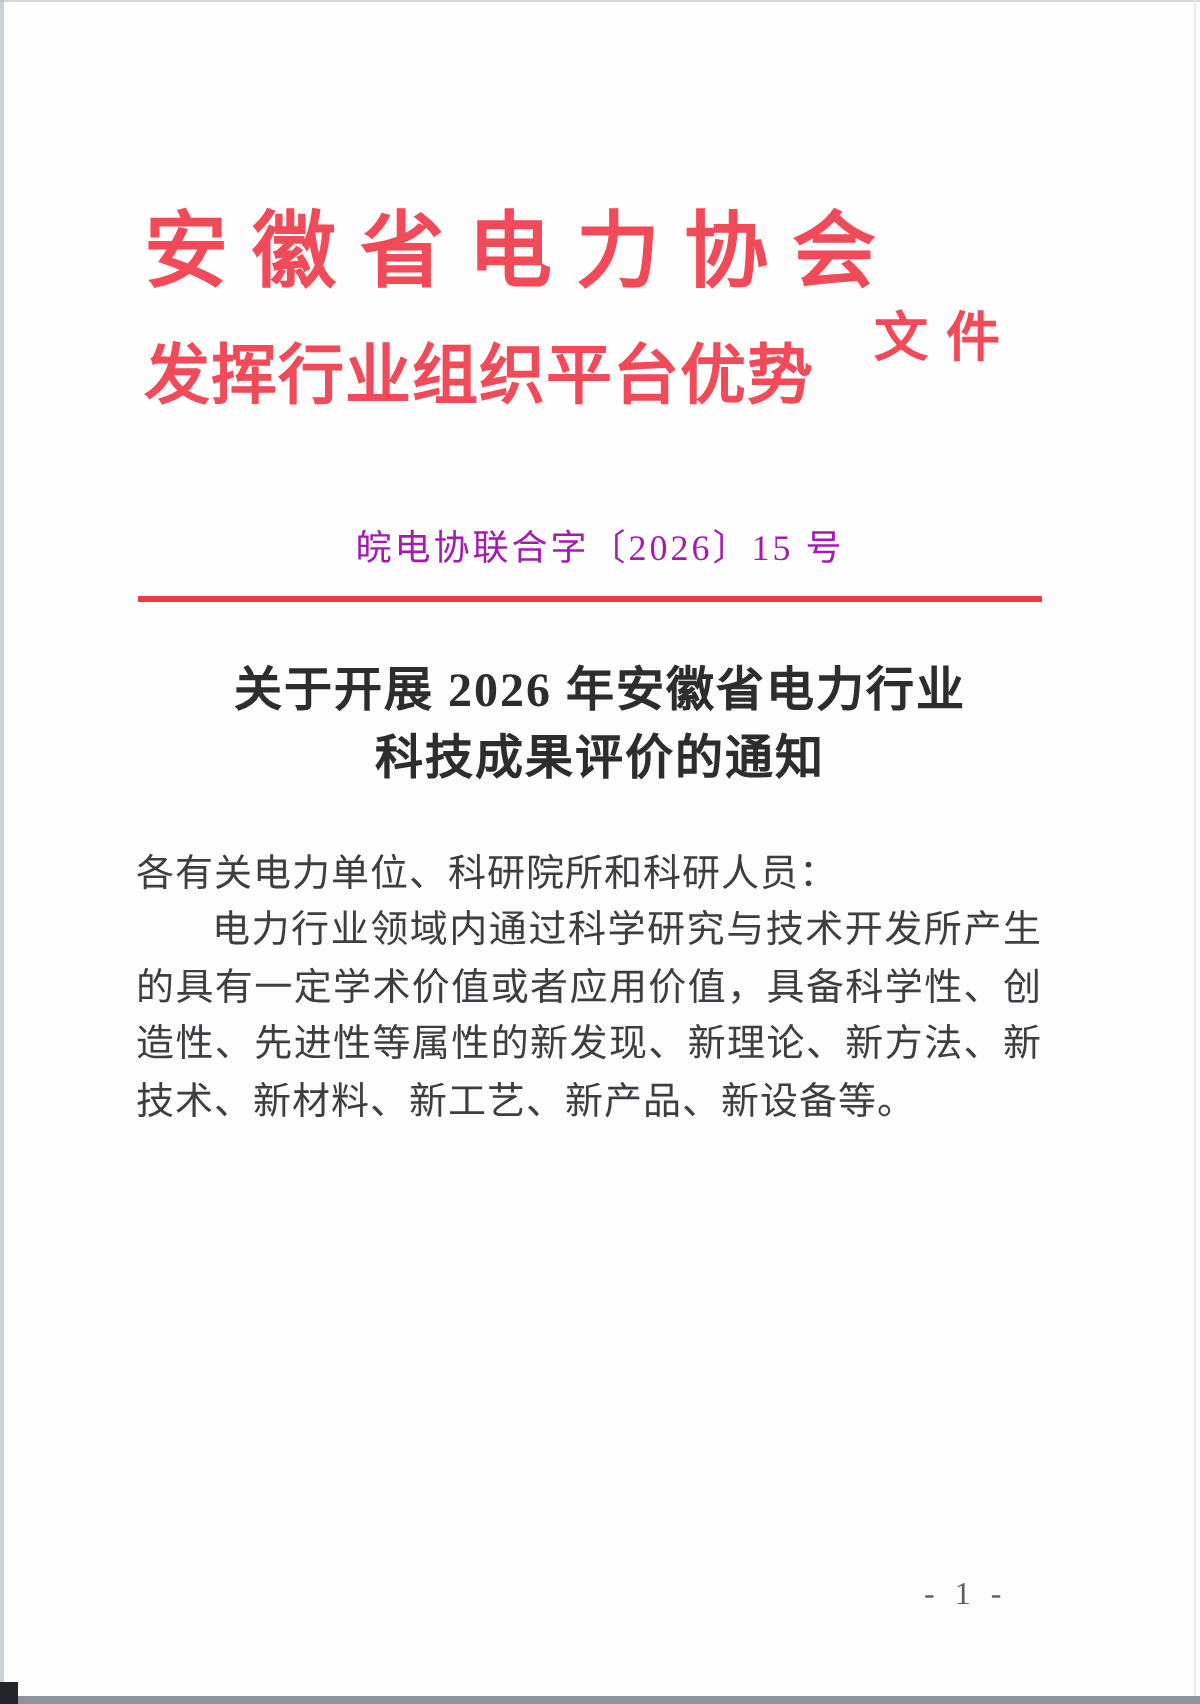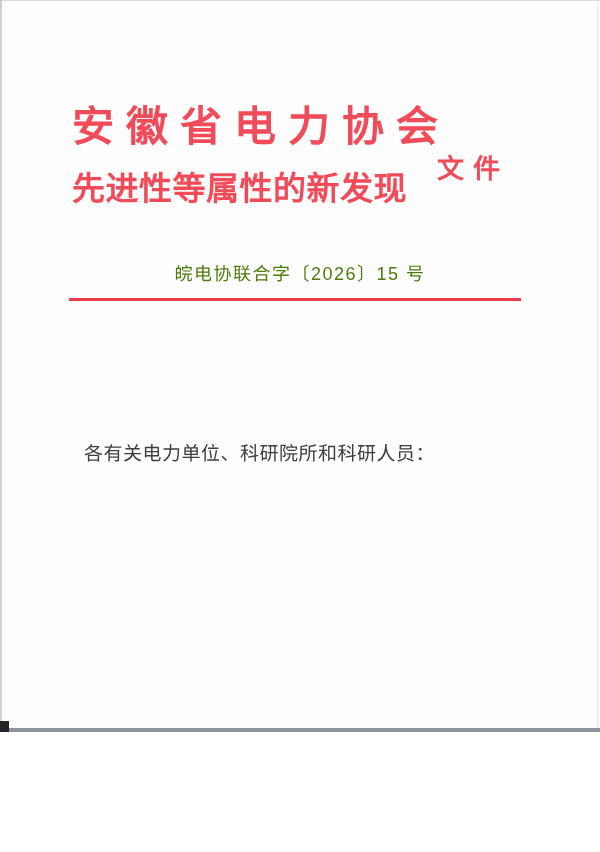--- a/index.html
+++ b/index.html
@@ -3,25 +3,25 @@
 <meta charset="utf-8">
 <style>
   html, body {
     margin: 0;
     padding: 0;
     background: #ffffff;
   }
   .page {
     position: relative;
     width: 600px;
-    height: 732px;
+    height: 852px;
     margin: 0 auto;
     background: #fdfdfd;
     overflow: hidden;
-    font-family: Liberation Sans, sans-serif;
+    font-family: Liberation Serif, serif;
   }
   
   .edge-left {
     position: absolute; left: 0; top: 0;
     width: 2px; height: 100%;
     background: #b4b8bf; opacity: .65;
   }
   .edge-top {
     position: absolute; left: 0; top: 0;
     width: 100%; height: 1px;
@@ -65,21 +65,21 @@
     color: #f14a58;
     letter-spacing: 9px;
     white-space: nowrap;
     line-height: 1.1;
   }
   .doc-number {
     position: absolute; left: 0; top: 259px;
     width: 100%;
     text-align: center;
     font-size: 18px;
-    color: #4d7c0f;
+    color: #a21caf;
     letter-spacing: 1.5px;
   }
   .red-divider {
     position: absolute; left: 69px; top: 298px;
     width: 452px; height: 3px;
     background: #ee3a46;
   }
   
   .doc-title {
     position: absolute; left: 0; top: 329px;
@@ -95,50 +95,55 @@
   .doc-body {
     position: absolute; left: 68px; top: 424px;
     width: 453px;
     font-size: 19px;
     color: #3e3e42;
     line-height: 28.4px;
     text-align: justify;
     text-justify: inter-character;
     letter-spacing: 0.5px;
   }
-  .doc-body p { margin: 16px; }
+  .doc-body p { margin: 0; }
   .indent { text-indent: 2em; }
   .section-heading { font-weight: 700; color: #333336; }
   
   .page-number {
     position: absolute; left: 462px; top: 789px;
     font-size: 16px;
     color: #5d5d62;
     letter-spacing: 3px;
     white-space: nowrap;
   }
 </style>
 </head>
 <body>
 
 <div class="page">
 
   <div class="org-primary">安徽省电力协会</div>
 
-  <div class="org-secondary">先进性等属性的新发现</div>
+  <div class="org-secondary">发挥行业组织平台优势</div>
 
   <div class="doc-label">文件</div>
 
   <div class="doc-number">皖电协联合字〔2026〕15 号</div>
 
   <div class="red-divider"></div>
 
+  <div class="doc-title">
+    <div>关于开展 2026 年安徽省电力行业</div>
+    <div>科技成果评价的通知</div>
+  </div>
 
   <div class="doc-body">
     <p>各有关电力单位、科研院所和科研人员：</p>
+    <p class="indent">电力行业领域内通过科学研究与技术开发所产生的具有一定学术价值或者应用价值，具备科学性、创造性、先进性等属性的新发现、新理论、新方法、新技术、新材料、新工艺、新产品、新设备等。</p>
   </div>
 
   <div class="page-number">- 1 -</div>
 
   <div class="edge-top"></div>
   <div class="edge-left"></div>
   <div class="edge-right"></div>
   <div class="edge-bottom"></div>
   <div class="corner-bl"></div>
 

